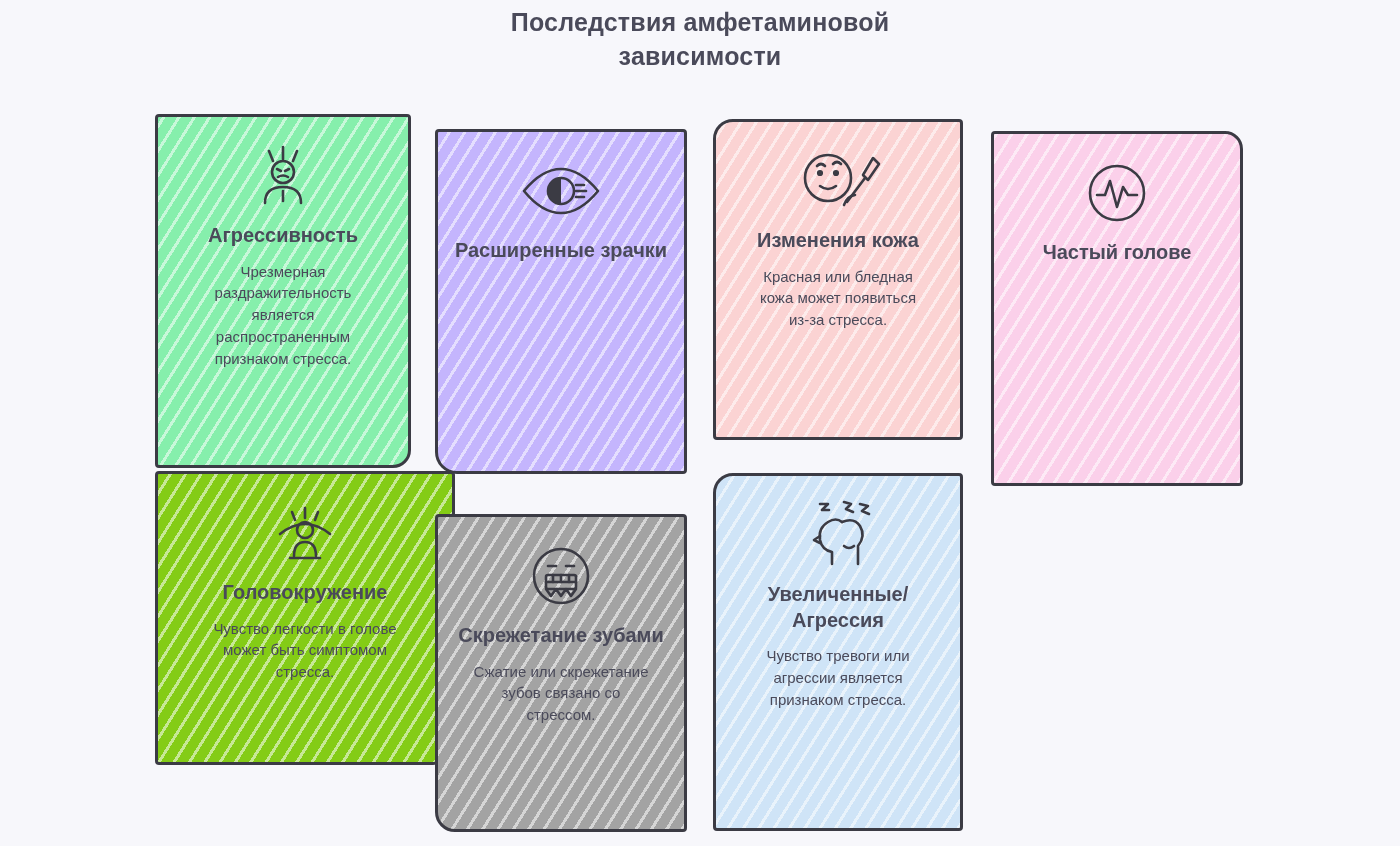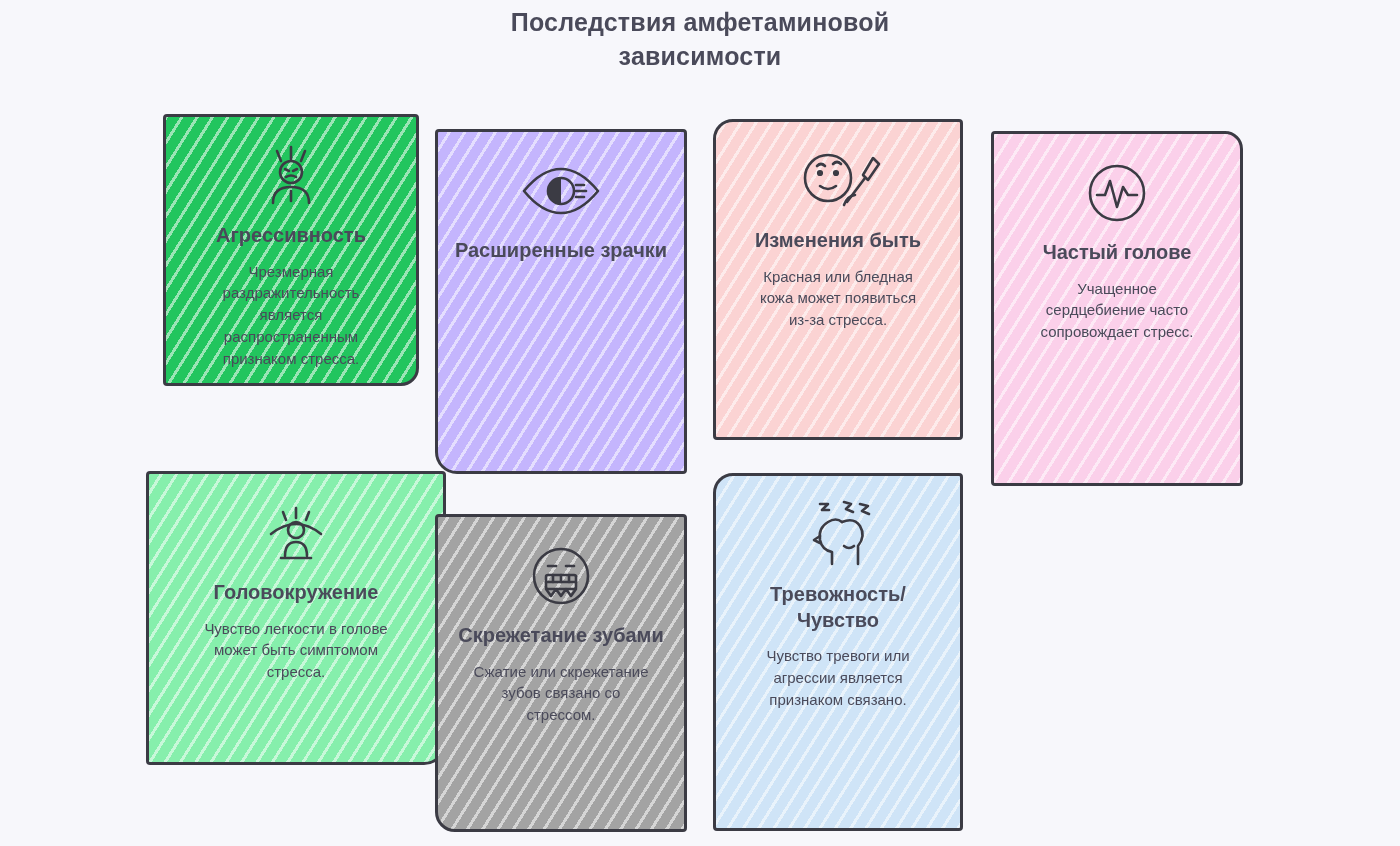--- a/index.html
+++ b/index.html
@@ -88,25 +88,25 @@
     z-index: 2;
     font-size: 15px;
     color: #4a4a5a;
     text-align: center;
     line-height: 1.45;
     margin-top: 12px;
     padding: 0 34px;
   }
 
   
-  #card-0 { left: 155px;  top: 114px; width: 256px; height: 272px; background: #22c55e; border-radius: 4px 4px 18px 4px; margin-left: 8px; }
+  #card-0 { left: 155px;  top: 114px; width: 256px; height: 354px; background: #86efac; border-radius: 4px 4px 18px 4px; }
   #card-1 { left: 435px;  top: 129px; width: 252px; height: 345px; background: #c4b5fd; border-radius: 4px 4px 4px 22px; }
   #card-2 { left: 713px;  top: 119px; width: 250px; height: 321px; background: #fbd3d3; border-radius: 20px 4px 4px 4px; }
   #card-3 { left: 991px;  top: 131px; width: 252px; height: 355px; background: #fbd0ea; border-radius: 4px 18px 4px 4px; }
-  #card-4 { left: 146px;  top: 471px; width: 300px; height: 294px; background: #86efac; border-radius: 4px 4px 22px 4px; }
+  #card-4 { left: 155px;  top: 471px; width: 300px; height: 294px; background: #84cc16; border-radius: 4px 4px 22px 4px; }
   #card-5 { left: 435px;  top: 514px; width: 252px; height: 318px; background: #a3a3a3; border-radius: 4px 4px 4px 20px; }
   #card-6 { left: 713px;  top: 473px; width: 250px; height: 358px; background: #cfe4f7; border-radius: 20px 4px 4px 4px; }
 </style>
 </head>
 <body>
 
 <div id="title">
   <span class="line">Последствия амфетаминовой</span>
   <span class="line">зависимости</span>
 </div>
@@ -150,33 +150,32 @@
       <circle cx="25" cy="25" r="1.8" fill="#3b3b44"></circle>
       <circle cx="41" cy="25" r="1.8" fill="#3b3b44"></circle>
       <path d="M25 38 Q33 44 41 38"></path>
       <path d="M22 18 Q26 14 30 18"></path>
       <path d="M38 16 Q42 12 46 16"></path>
       <path d="M52 54 L70 30"></path>
       <path d="M68 27 L78 10 L84 16 L73 32 Z"></path>
       <path d="M49 57 Q52 48 60 47"></path>
     </svg>
   </div>
-  <div class="card-title">Изменения быть</div>
+  <div class="card-title">Изменения кожа</div>
   <div class="card-body">Красная или бледная кожа может появиться из-за стресса.</div>
 </div>
 
 <div class="card" id="card-3">
   <div class="card-icon">
     <svg width="68" height="68" viewBox="0 0 68 68" fill="none" stroke="#3b3b44" stroke-width="2.6" stroke-linecap="round" stroke-linejoin="round">
       <circle cx="34" cy="34" r="27"></circle>
       <path d="M14 36 L22 36 L27 22 L34 48 L40 28 L45 36 L54 36"></path>
     </svg>
   </div>
   <div class="card-title">Частый голове</div>
-  <div class="card-body">Учащенное сердцебиение часто сопровождает стресс.</div>
 </div>
 
 <div class="card" id="card-4">
   <div class="card-icon">
     <svg width="86" height="66" viewBox="0 0 86 66" fill="none" stroke="#3b3b44" stroke-width="2.6" stroke-linecap="round" stroke-linejoin="round">
       <path d="M30 12 L33 20"></path>
       <path d="M43 8 L43 18"></path>
       <path d="M56 12 L53 20"></path>
       <circle cx="43" cy="30" r="8"></circle>
       <path d="M18 34 Q43 14 68 34"></path>
@@ -211,15 +210,15 @@
     <svg width="84" height="70" viewBox="0 0 84 70" fill="none" stroke="#3b3b44" stroke-width="2.6" stroke-linecap="round" stroke-linejoin="round">
       <path d="M24 4 L32 4 L26 10 L33 10"></path>
       <path d="M48 2 L55 4 L50 9 L57 12"></path>
       <path d="M64 4 L72 6 L66 11 L73 14"></path>
       <path d="M36 64 L36 52 Q26 50 24 40 Q22 28 32 22 Q40 17 46 22"></path>
       <path d="M24 36 L18 40 L24 43"></path>
       <path d="M46 22 Q58 17 64 26 Q70 36 62 46 L62 64"></path>
       <path d="M48 46 Q53 50 58 46"></path>
     </svg>
   </div>
-  <div class="card-title">Тревожность/ Чувство</div>
-  <div class="card-body">Чувство тревоги или агрессии является признаком связано.</div>
+  <div class="card-title">Увеличенные/ Агрессия</div>
+  <div class="card-body">Чувство тревоги или агрессии является признаком стресса.</div>
 </div>
 
 </body></html>

